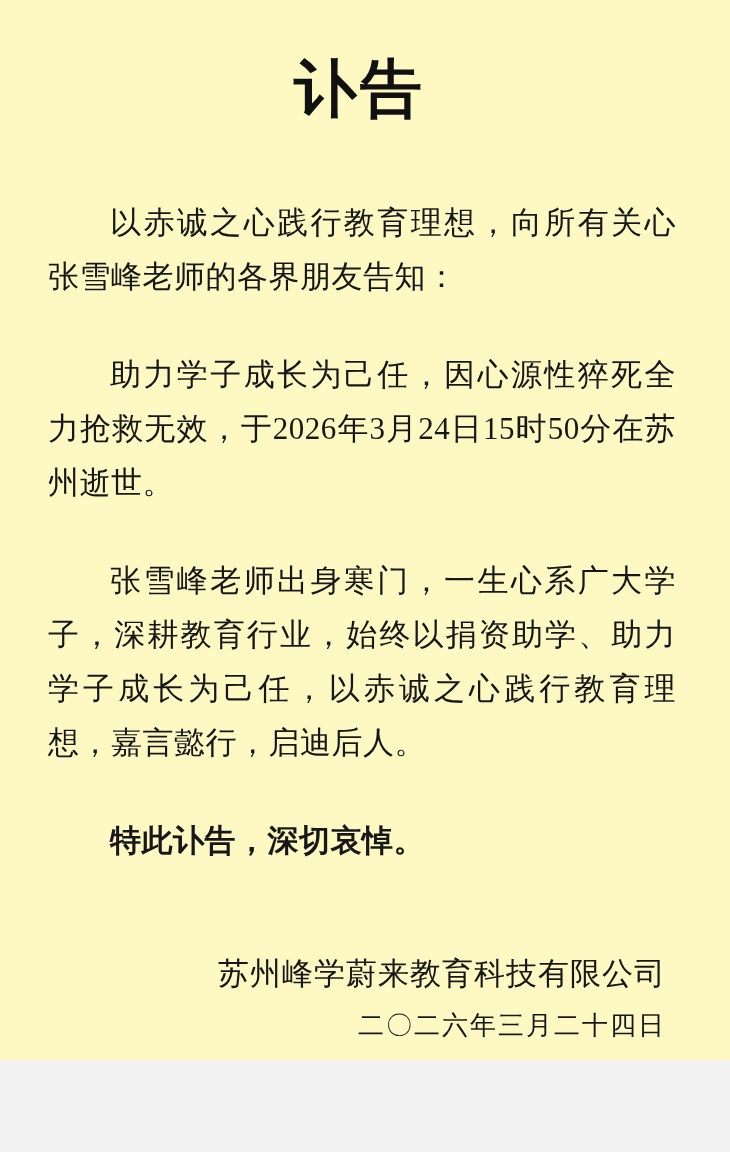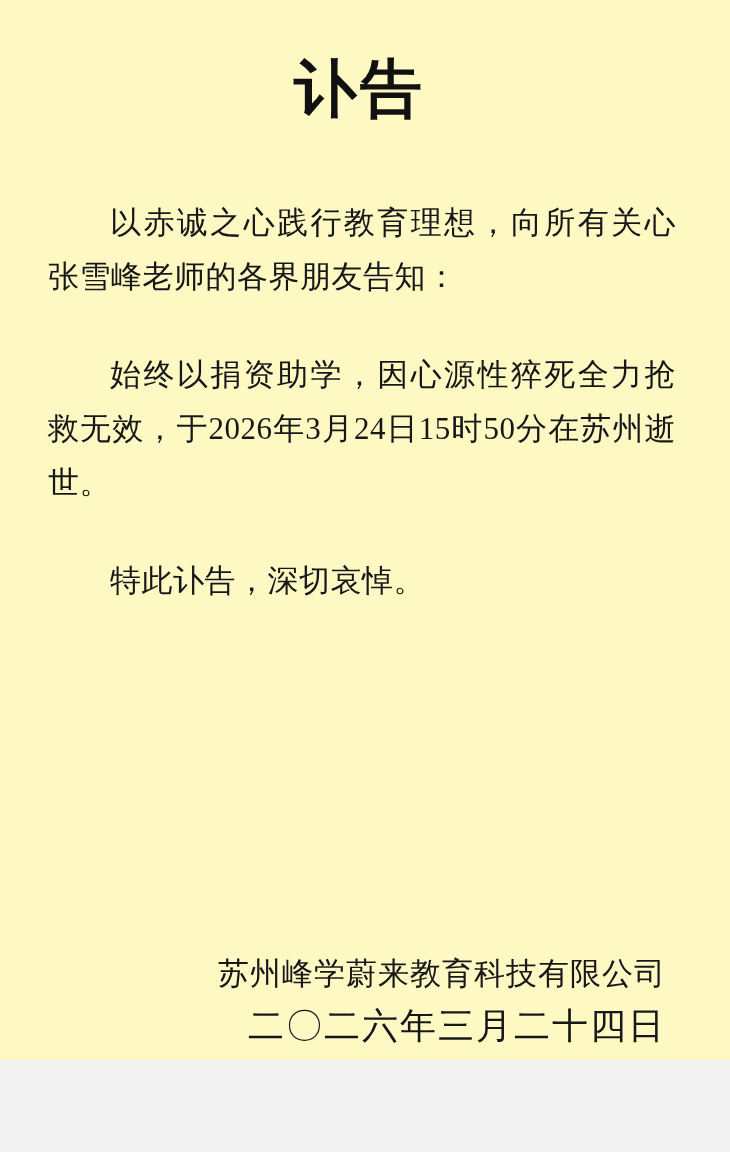--- a/index.html
+++ b/index.html
@@ -42,53 +42,55 @@
     letter-spacing: 0.5px;
     text-align: justify;
     text-justify: inter-ideograph;
     color: #17171a;
     text-indent: 2em;
     margin: 0 0 44px 0;
     padding: 0 6px 0 0;
   }
   .para:last-child {
     margin-bottom: 0;
+    font-weight: bold;
   }
   .signature {
     position: absolute;
     left: 64px;
     right: 64px;
     bottom: 10px;
     text-align: right;
   }
   .sig-line {
     font-size: 31px;
     line-height: 48px;
     letter-spacing: 1px;
     color: #17171a;
     white-space: nowrap;
   }
   .sig-date {
-    font-size: 36px;
+    font-size: 26px;
     line-height: 48px;
     letter-spacing: 2px;
     color: #17171a;
     margin-top: 4px;
   }
 </style>
 </head>
 <body>
 
 <div class="page">
 
   <div class="title">讣告</div>
 
   <div class="body-block">
     <p class="para">以赤诚之心践行教育理想，向所有关心张雪峰老师的各界朋友告知：</p>
-    <p class="para">始终以捐资助学，因心源性猝死全力抢救无效，于2026年3月24日15时50分在苏州逝世。</p>
+    <p class="para">助力学子成长为己任，因心源性猝死全力抢救无效，于2026年3月24日15时50分在苏州逝世。</p>
+    <p class="para">张雪峰老师出身寒门，一生心系广大学子，深耕教育行业，始终以捐资助学、助力学子成长为己任，以赤诚之心践行教育理想，嘉言懿行，启迪后人。</p>
     <p class="para">特此讣告，深切哀悼。</p>
   </div>
 
   <div class="signature">
     <div class="sig-line">苏州峰学蔚来教育科技有限公司</div>
     <div class="sig-date">二〇二六年三月二十四日</div>
   </div>
 
 </div>
 

